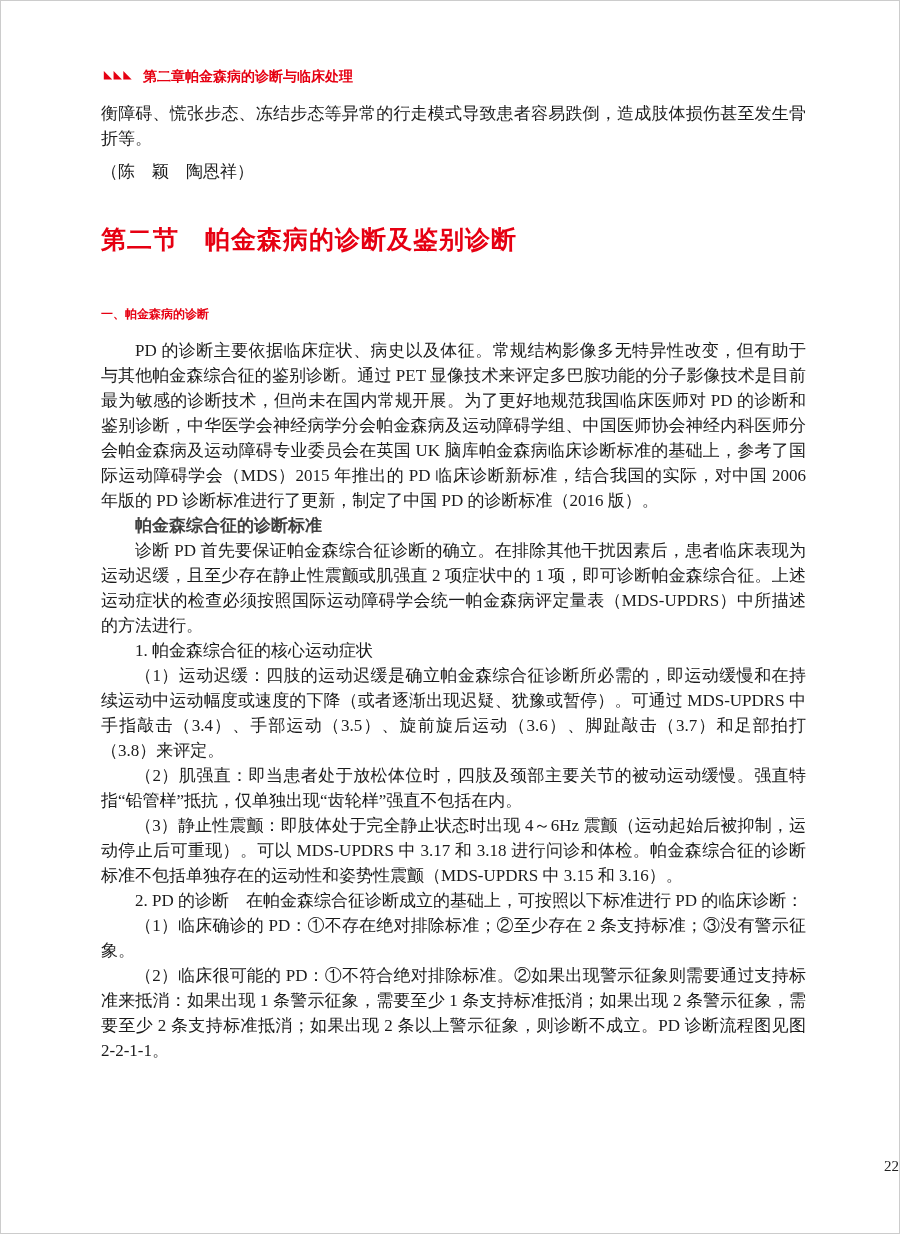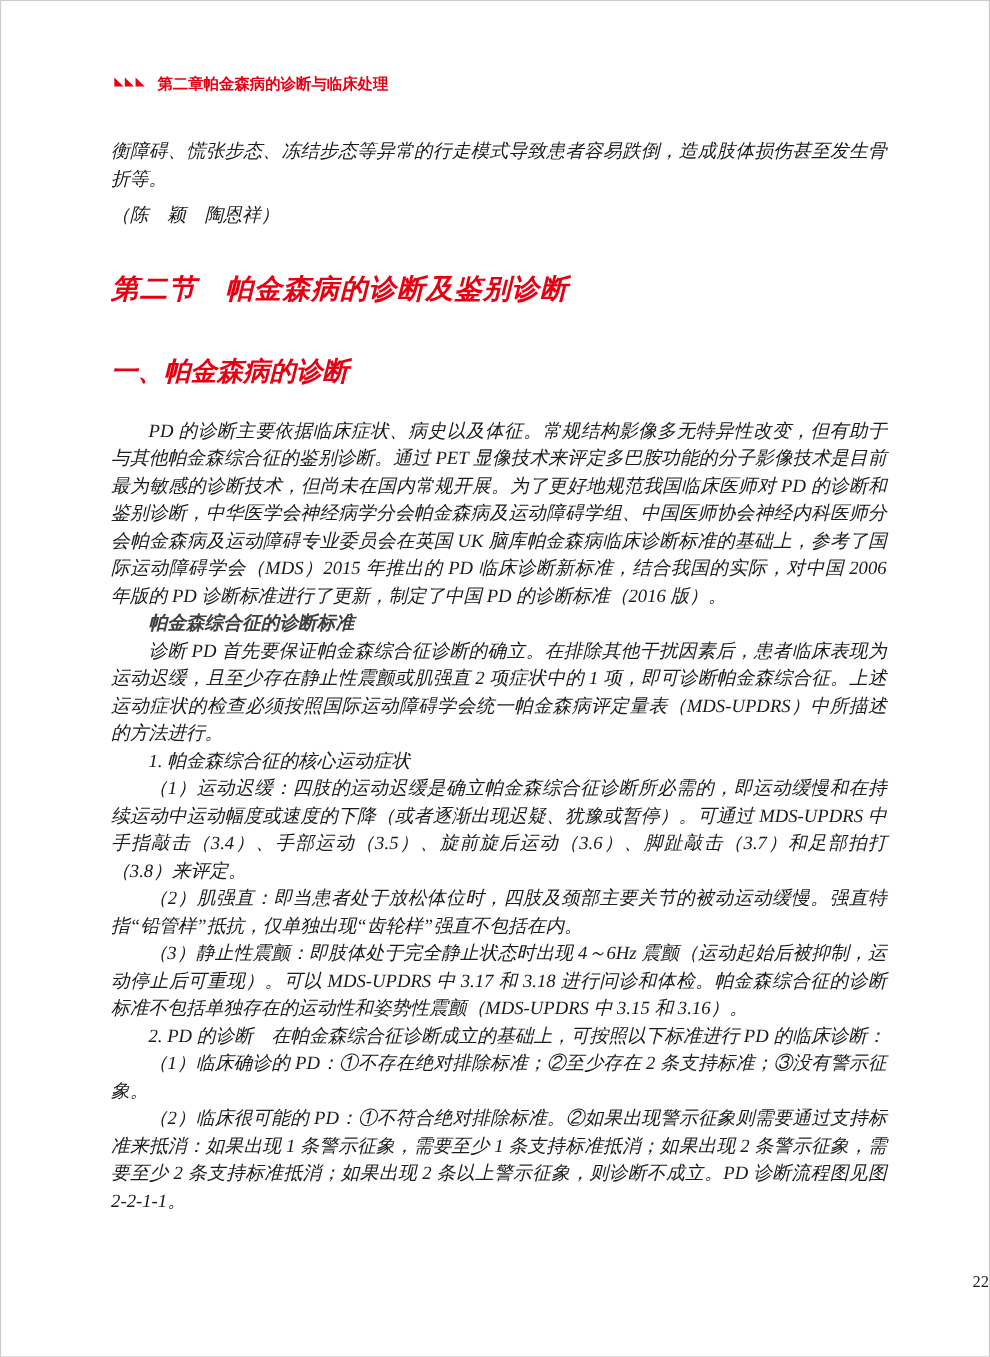--- a/index.html
+++ b/index.html
@@ -31,28 +31,27 @@
     font-size: 10px;
     letter-spacing: 2px;
     margin-right: 10px;
     position: relative;
     top: -1px;
   }
   .running-header .chapter-label { }
 
   .content {
     position: absolute;
-    top: 124px;
+    top: 100px;
     left: 100px;
     width: 705px;
     font-size: 17px;
     line-height: 25px;
     color: #1b1b1b;
     text-align: justify;
-    font-style: italic;
   }
 
   .body-para { text-indent: 2em; }
   .no-indent { text-indent: 0; }
 
   .attribution {
     text-indent: 0;
     padding-right: 85px;
     margin-top: 8px;
   }
@@ -64,26 +63,26 @@
     line-height: 34px;
     font-weight: bold;
     text-indent: 0;
     letter-spacing: 1px;
     margin-top: 38px;
   }
 
   .subsection-title {
     font-family: "Liberation Sans", sans-serif;
     color: #e60012;
-    font-size: 24px;
+    font-size: 12px;
     line-height: 28px;
     font-weight: bold;
     text-indent: 0;
     margin-top: 44px;
-    margin-bottom: 27px;
+    margin-bottom: 10px;
   }
 
   .bold-head {
     font-family: "Liberation Sans", sans-serif;
     font-weight: bold;
     color: #404040;
   }
 
   .page-number {
     position: absolute;

